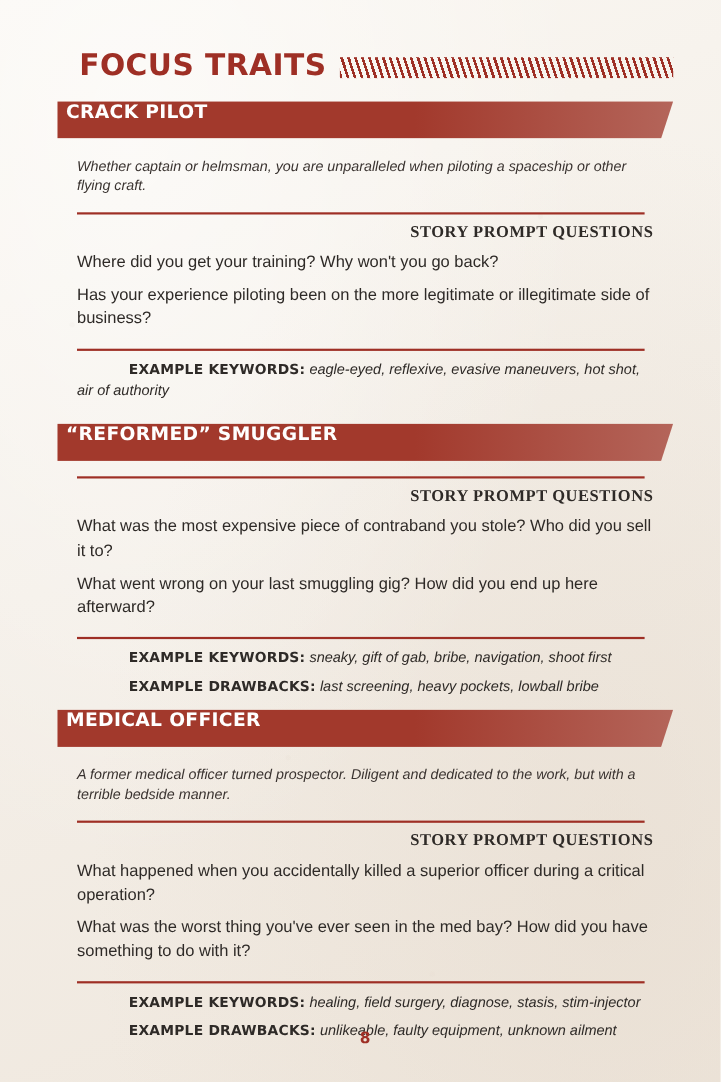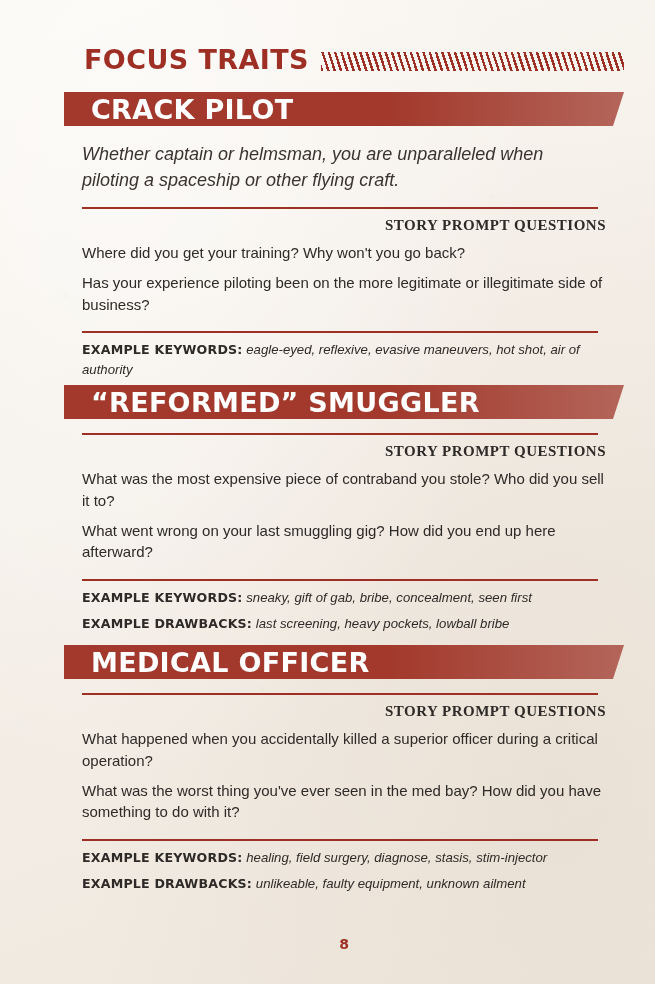--- a/index.html
+++ b/index.html
@@ -29,21 +29,21 @@
     opacity: 0.35;
     pointer-events: none;
     background-image:
       radial-gradient(circle at 10% 30%, rgba(180,160,140,0.10) 0 2px, transparent 3px),
       radial-gradient(circle at 40% 70%, rgba(180,160,140,0.08) 0 2px, transparent 3px),
       radial-gradient(circle at 75% 20%, rgba(180,160,140,0.09) 0 2px, transparent 3px),
       radial-gradient(circle at 60% 90%, rgba(180,160,140,0.07) 0 2px, transparent 3px);
   }
   .content {
     position: absolute;
-    left: 64px;
+    left: 52px;
     top: 0;
     width: 560px;
     height: 792px;
   }
 
   
   .page-header {
     position: absolute;
     top: 44px;
     left: 20px;
@@ -76,26 +76,26 @@
   
   .trait {
     position: absolute;
     left: 0;
     width: 560px;
   }
   .banner {
     position: relative;
     height: 34px;
     display: flex;
-    align-items: center;
-    padding-left: 27px;
+    align-items: flex-start;
+    padding-left: 8px;
     color: #ffffff;
     font-family: "DejaVu Sans", sans-serif;
     font-weight: bold;
-    font-size: 27px;
+    font-size: 17px;
     letter-spacing: 0.3px;
     text-transform: uppercase;
     background: linear-gradient(90deg, #a2392c 0%, #a2392c 58%, #b4655a 100%);
     clip-path: polygon(0 0, 100% 0, calc(100% - 11px) 100%, 0 100%);
     box-shadow: 0 1px 0 rgba(0,0,0,0.06);
   }
   .banner-tail {
     position: absolute;
     right: -9px;
     top: 10px;
@@ -103,21 +103,21 @@
     height: 24px;
     background: #8c4a41;
     clip-path: polygon(0 0, 100% 55%, 100% 100%, 0 100%);
   }
 
   .body {
     padding: 0 18px 0 18px;
   }
   .desc {
     font-style: italic;
-    font-size: 18px;
+    font-size: 13px;
     line-height: 1.42;
     color: #3a3330;
     margin: 16px 0 0 0;
     max-width: 520px;
   }
   .rule {
     height: 2px;
     background: #9e2f25;
     margin: 14px 0 0 0;
     width: 516px;
@@ -144,20 +144,21 @@
     line-height: 1.45;
     margin: 7px 0 0 0;
     max-width: 524px;
   }
   .kv .k {
     font-weight: bold;
     font-family: "DejaVu Sans", sans-serif;
     letter-spacing: 0.2px;
     text-transform: uppercase;
     font-size: 12.6px;
+    margin-left: 47px;
   }
   .kv .v {
     font-style: italic;
   }
 
   .page-number {
     position: absolute;
     left: 0;
     width: 560px;
     top: 936px;
@@ -201,31 +202,32 @@
       <div class="banner">
         <span>“REFORMED” SMUGGLER</span>
         <span class="banner-tail"></span>
       </div>
       <div class="body">
         <div class="rule"></div>
         <p class="section-label">STORY PROMPT QUESTIONS</p>
         <p class="question">What was the most expensive piece of contraband you stole? Who did you sell it to?</p>
         <p class="question">What went wrong on your last smuggling gig? How did you end up here afterward?</p>
         <div class="rule" style="margin-top:16px;"></div>
-        <p class="kv"><span class="k">EXAMPLE KEYWORDS:</span> <span class="v">sneaky, gift of gab, bribe, concealment, seen first</span></p>
+        <p class="kv"><span class="k">EXAMPLE KEYWORDS:</span> <span class="v">sneaky, gift of gab, bribe, navigation, shoot first</span></p>
         <p class="kv"><span class="k">EXAMPLE DRAWBACKS:</span> <span class="v">last screening, heavy pockets, lowball bribe</span></p>
       </div>
     </section>
 
     <section class="trait" style="top:645px;">
       <div class="banner">
         <span>MEDICAL OFFICER</span>
         <span class="banner-tail"></span>
       </div>
       <div class="body">
+        <p class="desc">A former medical officer turned prospector. Diligent and dedicated to the work, but with a terrible bedside manner.</p>
         <div class="rule"></div>
         <p class="section-label">STORY PROMPT QUESTIONS</p>
         <p class="question">What happened when you accidentally killed a superior officer during a critical operation?</p>
         <p class="question">What was the worst thing you've ever seen in the med bay? How did you have something to do with it?</p>
         <div class="rule" style="margin-top:16px;"></div>
         <p class="kv"><span class="k">EXAMPLE KEYWORDS:</span> <span class="v">healing, field surgery, diagnose, stasis, stim-injector</span></p>
         <p class="kv"><span class="k">EXAMPLE DRAWBACKS:</span> <span class="v">unlikeable, faulty equipment, unknown ailment</span></p>
       </div>
     </section>
 

